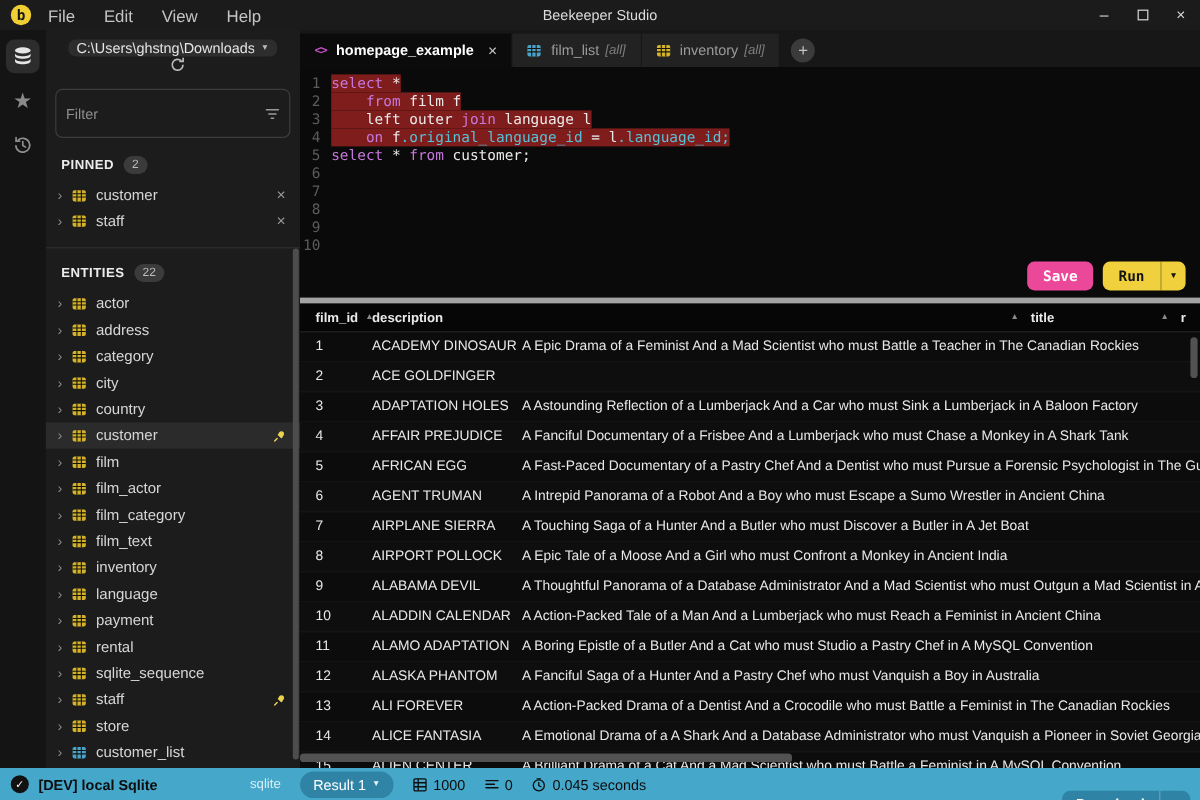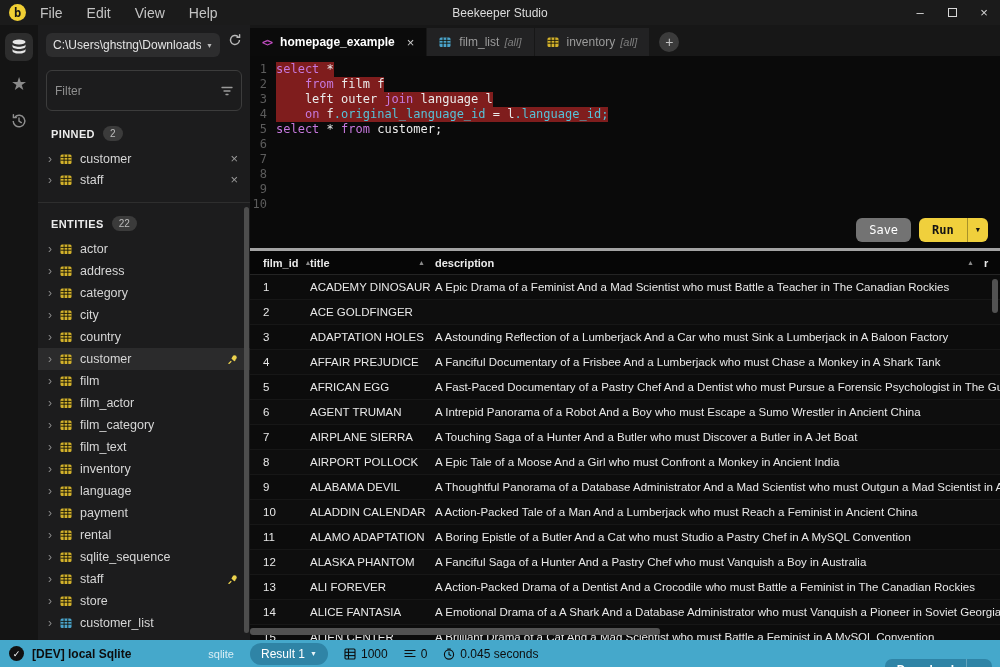--- a/index.html
+++ b/index.html
@@ -23,21 +23,21 @@
   .app { display:flex; height:615px; }
   .rail { width:38px; background:#141414; display:flex; flex-direction:column; align-items:center;
     padding-top:8px; }
   .rail-item { width:28px; height:28px; border-radius:7px; display:flex; align-items:center;
     justify-content:center; margin-bottom:9px; color:#8f8f8f; }
   .rail-item.active { background:#2d2d2d; }
   .rail-star { font-size:18px; color:#8a8a8a; }
 
   .sidebar { width:212px; background:#1c1c1d; position:relative; overflow:hidden;
     display:flex; flex-direction:column; }
-  .conn-row { display:flex; padding:8px 8px 4px 8px; flex-shrink:0; }
+  .conn-row { display:flex; align-items:center; padding:8px 8px 4px 8px; flex-shrink:0;flex-direction:column; }
   .conn-select { flex:1; background:#2d2d2e; border-radius:6px; height:24px; color:#e4e4e4;
     font-size:12px; display:flex; align-items:center; padding:0 7px; overflow:hidden; }
   .conn-text { white-space:nowrap; overflow:hidden; flex:1; }
   .caret { font-size:7px; color:#b8b8b8; margin-left:5px; flex-shrink:0; }
   .refresh { color:#b8b8b8; margin-left:8px; flex-shrink:0; display:flex; }
   .filter-box { margin:9px 8px 2px 8px; border:1px solid #3c3c3c; border-radius:6px; height:41px;
     display:flex; align-items:center; padding:0 8px; flex-shrink:0; }
   .filter-box input { background:transparent; border:none; outline:none; color:#c8c8c8;
     font-size:12px; flex:1; width:50px; }
   .filter-box input::placeholder { color:#8f8f8f; }
@@ -74,29 +74,29 @@
   .editor { height:192px; position:relative; background:#0a0a0a; padding-top:6px;
     font-family:"DejaVu Sans Mono", monospace; font-size:12px; flex-shrink:0; }
   .code-line { display:flex; height:15px; line-height:15px; }
   .gutter { width:26px; text-align:right; color:#5c5c5c; padding-right:9px; flex-shrink:0; }
   .code-text { white-space:pre; color:#eaeaea; }
   .code-text.selected { background:#7f1d1d; }
   .tok-kw { color:#c678dd; }
   .tok-type { color:#56c2d8; }
   .tok-plain { color:#eaeaea; }
   .editor-actions { position:absolute; right:12px; bottom:6px; display:flex; gap:8px; }
-  .btn-save { background:#737373; color:#fff; font-size:12px; font-weight:normal; padding:5px 13px;
+  .btn-save { background:#ec4899; color:#fff; font-size:12px; font-weight:bold; padding:5px 13px;
     border-radius:6px; }
   .btn-run { background:#f0d03c; color:#141414; display:flex; border-radius:6px; overflow:hidden;
     font-weight:bold; font-size:12px; }
   .run-main { padding:5px 13px; border-right:1px solid rgba(0,0,0,.3); }
   .run-caret { padding:5px 8px; display:flex; align-items:center; font-size:7px; }
 
   .results { flex:1; display:flex; flex-direction:column; position:relative; background:#0c0c0c;
-    border-top:3px solid #a3a3a3; min-height:0; }
+    border-top:5px solid #a3a3a3; min-height:0; }
   .res-header { height:24px; display:flex; background:#060606; border-bottom:1px solid #242424;
     color:#eaeaea; font-size:11px; font-weight:bold; align-items:center; flex-shrink:0; }
   .hcell { display:flex; align-items:center; height:100%; }
   .col-0 { width:60px; padding-left:13px; flex-shrink:0; }
   .col-1 { width:125px; flex-shrink:0; }
   .col-2 { flex:1; min-width:0; }
   .col-clip { width:16px; overflow:hidden; flex-shrink:0; }
   .sort-arrow { font-size:7px; color:#8a8a8a; margin-left:6px; }
   .hcell.end-arrow { justify-content:space-between; padding-right:10px; }
   .res-body { flex:1; overflow:hidden; }
@@ -598,26 +598,26 @@
         </div>
       </div>
     </div>
 
     <div class="results">
       <div class="res-header" id="res-head">
           <div class="hcell col-0">
             <span>film_id</span>
             <span class="sort-arrow">▲</span>
           </div>
+          <div class="hcell col-2 end-arrow">
+            <span>description</span>
+            <span class="sort-arrow">▲</span>
+          </div>
           <div class="hcell col-1 end-arrow">
             <span>title</span>
-            <span class="sort-arrow">▲</span>
-          </div>
-          <div class="hcell col-2 end-arrow">
-            <span>description</span>
             <span class="sort-arrow">▲</span>
           </div>
           <div class="hcell col-clip">
             <span>r</span>
           </div>
         </div>
       <div class="res-body" id="res-rows">
           <div class="res-row">
             <span class="cell col-0">1</span>
             <span class="cell col-1">ACADEMY DINOSAUR</span>

